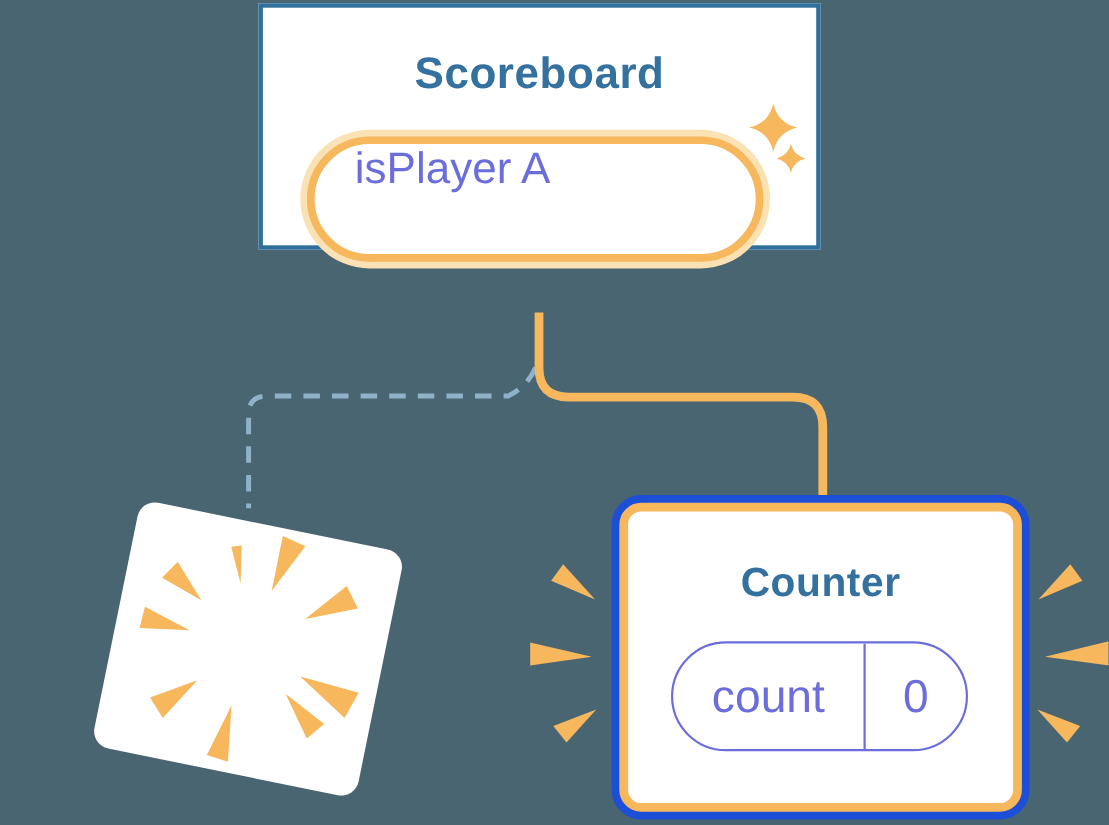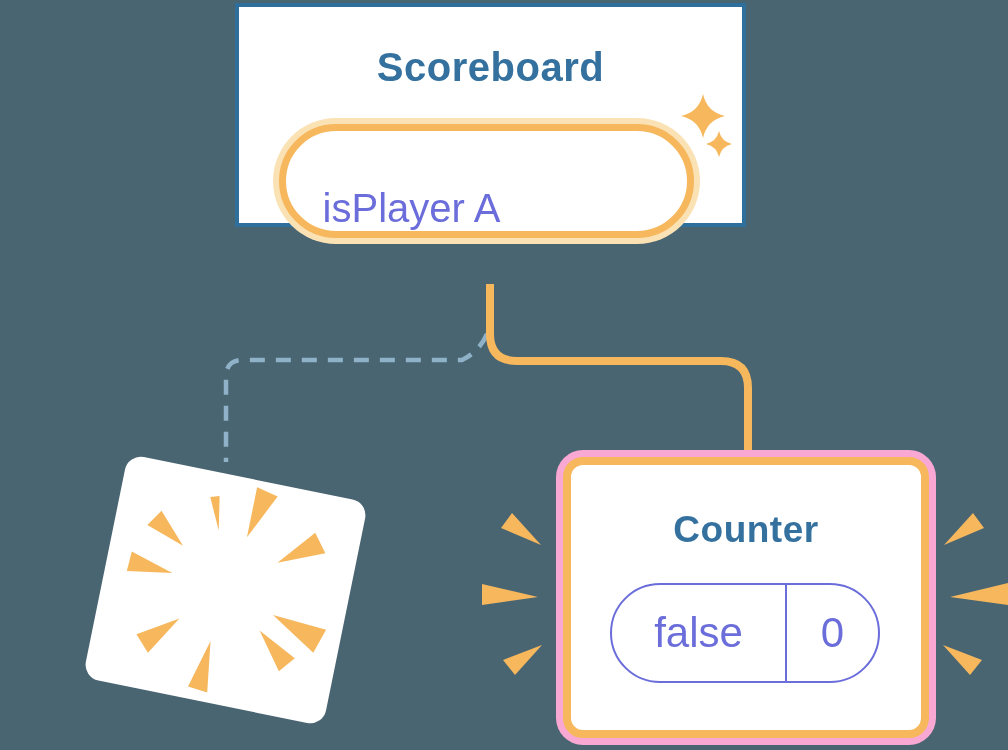--- a/index.html
+++ b/index.html
@@ -23,34 +23,34 @@
     font-size:40px;line-height:1;margin-top:40px;
     letter-spacing:0.5px;
   }
   .pill-halo{
     position:absolute;left:34px;top:111px;width:427px;height:126px;
     box-sizing:border-box;background:#FBE2B5;border-radius:63px;padding:6px;
   }
   .pill-main{
     box-sizing:border-box;width:100%;height:100%;
     background:#FFFFFF;border:7px solid #F6B75D;border-radius:57px;
-    display:flex;align-items:flex-end;overflow:hidden;
+    display:flex;align-items:flex-start;overflow:hidden;
   }
   .pill-cell{
     display:flex;align-items:center;justify-content:center;
     color:#6B6EDA;font-size:40px;
   }
   .pill-cell.name{width:251px;}
   .pill-cell.value{flex:1;font-weight:700;}
   .pill-divider{width:2px;background:#F6B75D;}
 
   
   .counter-halo{
     position:absolute;left:556px;top:450px;width:380px;height:295px;
-    box-sizing:border-box;background:#f9a8d4;border-radius:27px;padding:7px;
+    box-sizing:border-box;background:#1d4ed8;border-radius:27px;padding:7px;
   }
   .counter-main{
     box-sizing:border-box;width:100%;height:100%;
     background:#FFFFFF;border:8px solid #F6B75D;border-radius:20px;
     position:relative;
   }
   .counter-title{
     text-align:center;color:#35719F;font-weight:600;
     font-size:37px;line-height:1;margin-top:46px;letter-spacing:0.5px;
   }
@@ -129,20 +129,20 @@
       <polygon points="4,40 44,23 33,8"></polygon>
       <polygon points="10,92 68,78 68,100"></polygon>
       <polygon points="3,140 42,155 30,170"></polygon>
     </g>
   </svg>
 
   <div class="counter-halo">
     <div class="counter-main">
       <div class="counter-title">Counter</div>
       <div class="counter-pill">
-        <div class="pill-cell name">false</div>
+        <div class="pill-cell name">count</div>
         <div class="pill-divider"></div>
         <div class="pill-cell value">0</div>
       </div>
     </div>
   </div>
 
 </div>
 
 </body></html>

